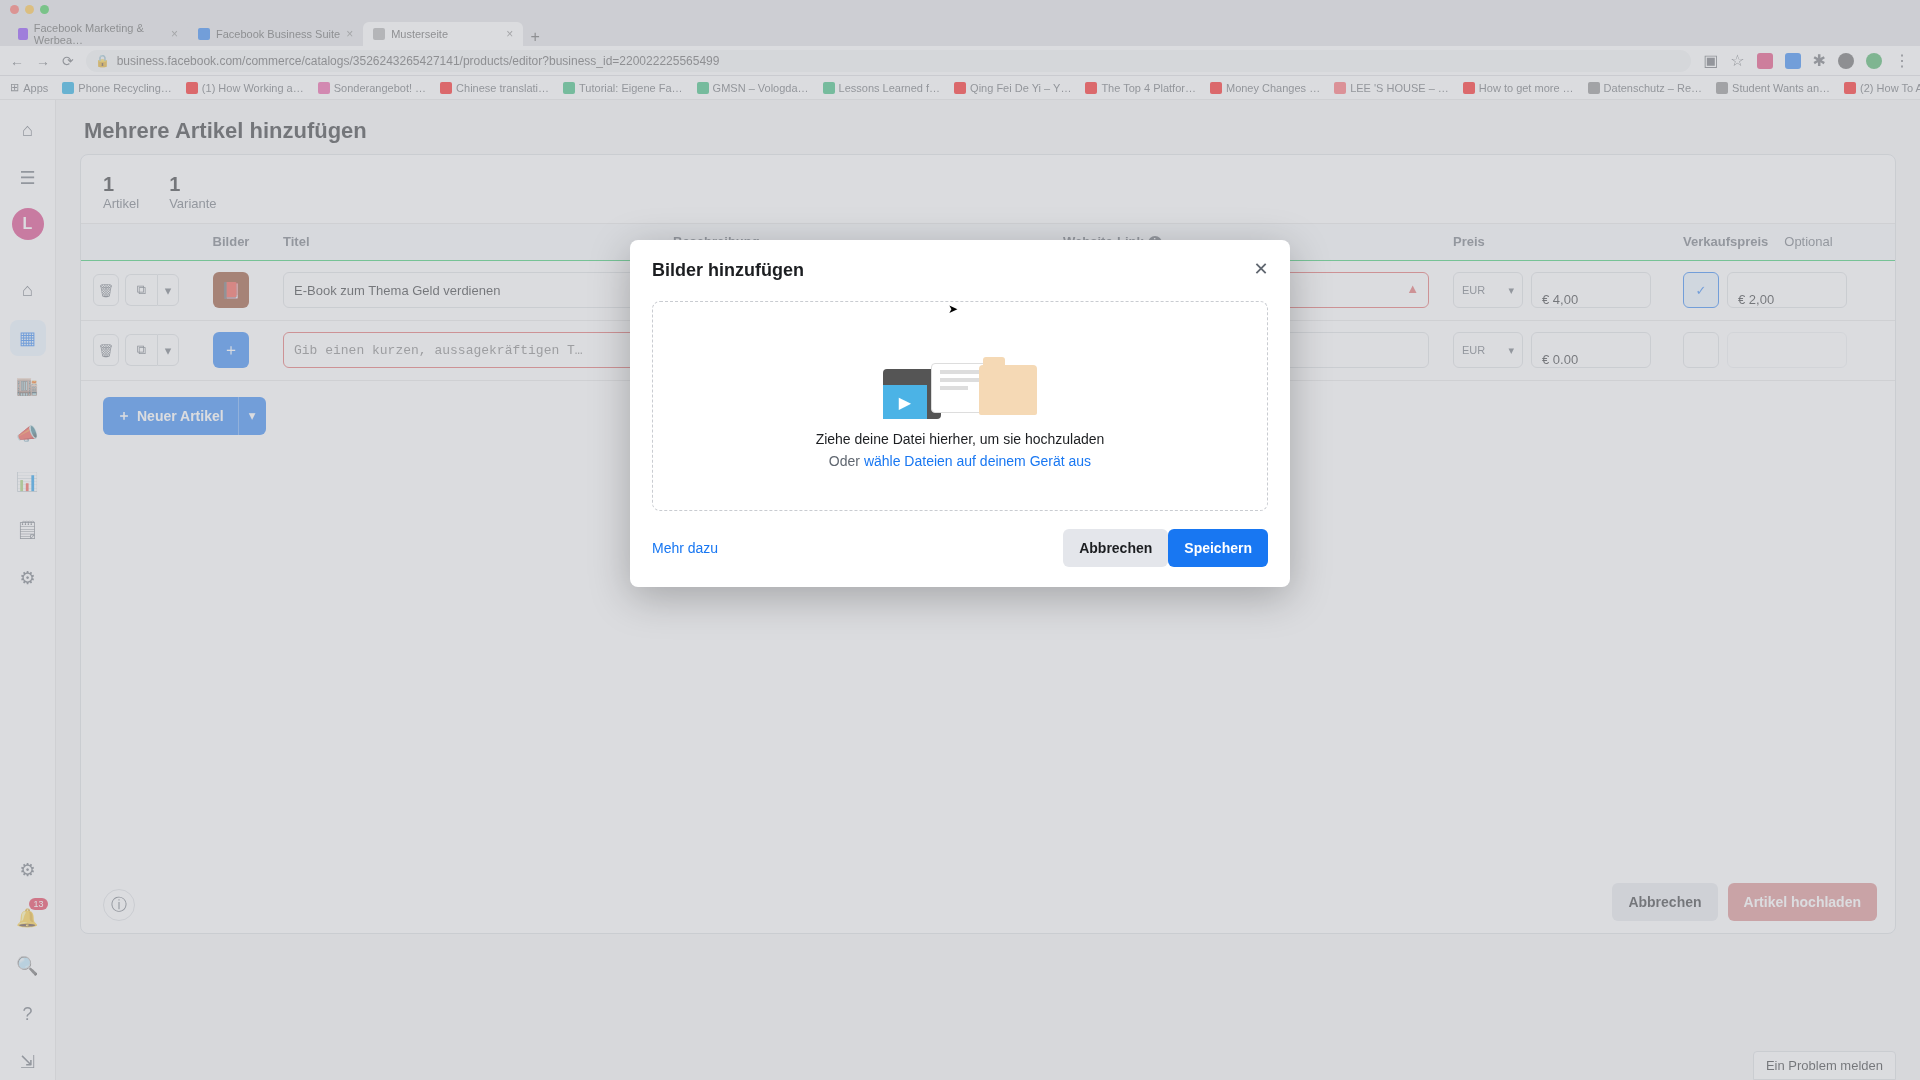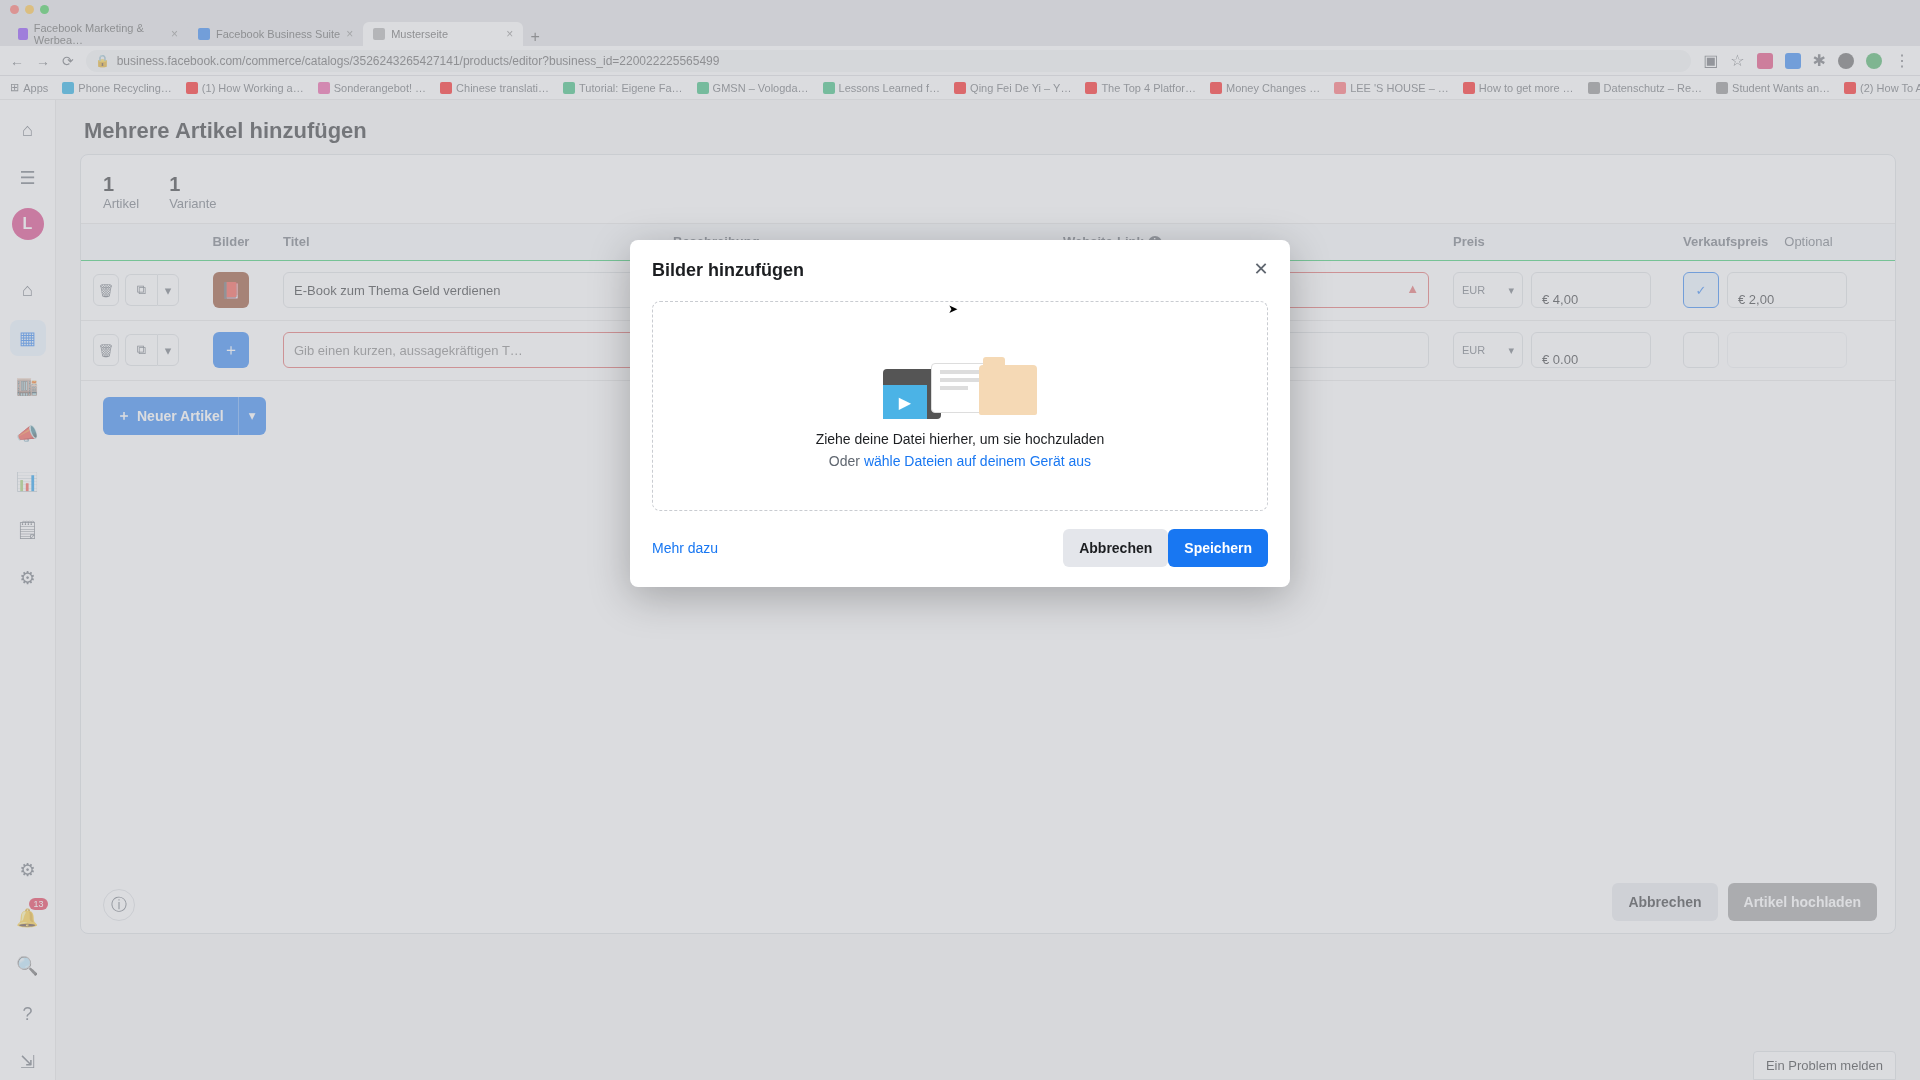--- a/index.html
+++ b/index.html
@@ -44,33 +44,33 @@
 .col.link{width:390px;}
 .col.price{width:230px;display:flex;align-items:center;gap:8px;}
 .col.sale{flex:1;display:flex;align-items:center;gap:8px;}
 .th{font-weight:600;color:#606770;font-size:13px;}
 .mini-btn{width:32px;height:32px;border:1px solid #dadde1;border-radius:6px;background:#fff;display:flex;align-items:center;justify-content:center;color:#606770;cursor:pointer;}
 .mini-split{display:flex;}
 .mini-split .mini-btn:first-child{border-radius:6px 0 0 6px;border-right:none;}
 .mini-split .mini-btn:last-child{border-radius:0 6px 6px 0;width:22px;}
 .thumb{width:36px;height:36px;border-radius:6px;display:flex;align-items:center;justify-content:center;color:#fff;font-size:16px;}
 .text-input{width:100%;height:36px;border:1px solid #dadde1;border-radius:6px;padding:0 10px;font-size:13px;color:#1c1e21;background:#fff;}
-.text-input.err{border-color:#e05b5b;}
+.text-input.err{border-color:#e05b5b;font-family:Liberation Mono, monospace;}
 .warn-ic{position:absolute;right:10px;top:10px;color:#e05b5b;}
 .currency-sel{width:70px;height:36px;border:1px solid #dadde1;border-radius:6px;display:flex;align-items:center;justify-content:space-between;padding:0 8px;color:#606770;font-size:11px;}
 .price-box{width:120px;height:36px;border:1px solid #dadde1;border-radius:6px;padding:0 10px;display:flex;align-items:flex-end;font-size:13px;color:#1c1e21;}
 .toggle-chk{width:36px;height:36px;border:1px solid #dadde1;border-radius:6px;display:flex;align-items:center;justify-content:center;}
 .toggle-chk.on{background:#e7f3ff;color:#1877f2;border-color:#1877f2;}
 .new-article{display:flex;margin:16px 0 0 22px;}
 .new-article .primary{background:#1877f2;color:#fff;border:none;height:38px;padding:0 14px;border-radius:6px 0 0 6px;font-size:14px;font-weight:600;display:flex;align-items:center;gap:6px;}
 .new-article .drop{background:#1877f2;color:#fff;border:none;border-left:1px solid rgba(255,255,255,.3);width:28px;border-radius:0 6px 6px 0;}
 .card-footer{position:absolute;bottom:12px;right:18px;display:flex;gap:10px;align-items:center;}
 .btn{height:38px;padding:0 16px;border-radius:6px;font-size:14px;font-weight:600;border:none;cursor:pointer;}
 .btn.secondary{background:#e4e6eb;color:#1c1e21;}
-.btn.success{background:#404040;color:#fff;opacity:.55;}
+.btn.success{background:#b91c1c;color:#fff;opacity:.55;}
 .info-circle{width:32px;height:32px;border:1px solid #dadde1;border-radius:50%;display:flex;align-items:center;justify-content:center;color:#606770;position:absolute;bottom:12px;left:22px;}
 .report{position:absolute;bottom:0;right:24px;background:#fff;border:1px solid #dadde1;border-radius:4px 4px 0 0;padding:6px 12px;font-size:13px;color:#1c1e21;}
 .overlay{position:absolute;inset:0;background:rgba(190,192,196,.55);display:flex;align-items:flex-start;justify-content:center;padding-top:240px;}
 .modal{width:660px;background:#fff;border-radius:8px;box-shadow:0 10px 40px rgba(0,0,0,.25);padding:20px 22px;position:relative;}
 .modal h2{font-size:18px;font-weight:700;color:#1c1e21;margin-bottom:20px;}
 .modal p.desc{font-size:13px;color:#1c1e21;line-height:1.4;}
 .modal .close-x{position:absolute;top:14px;right:14px;width:30px;height:30px;border-radius:50%;display:flex;align-items:center;justify-content:center;color:#606770;font-size:18px;cursor:pointer;}
 .dropzone{margin-top:18px;border:1.5px dashed #c9ccd1;border-radius:8px;height:210px;display:flex;flex-direction:column;align-items:center;justify-content:center;gap:6px;}
 .dz-illu{display:flex;align-items:flex-end;gap:-10px;position:relative;height:70px;margin-bottom:12px;}
 .dz-card{width:58px;height:50px;border-radius:4px;position:relative;}

